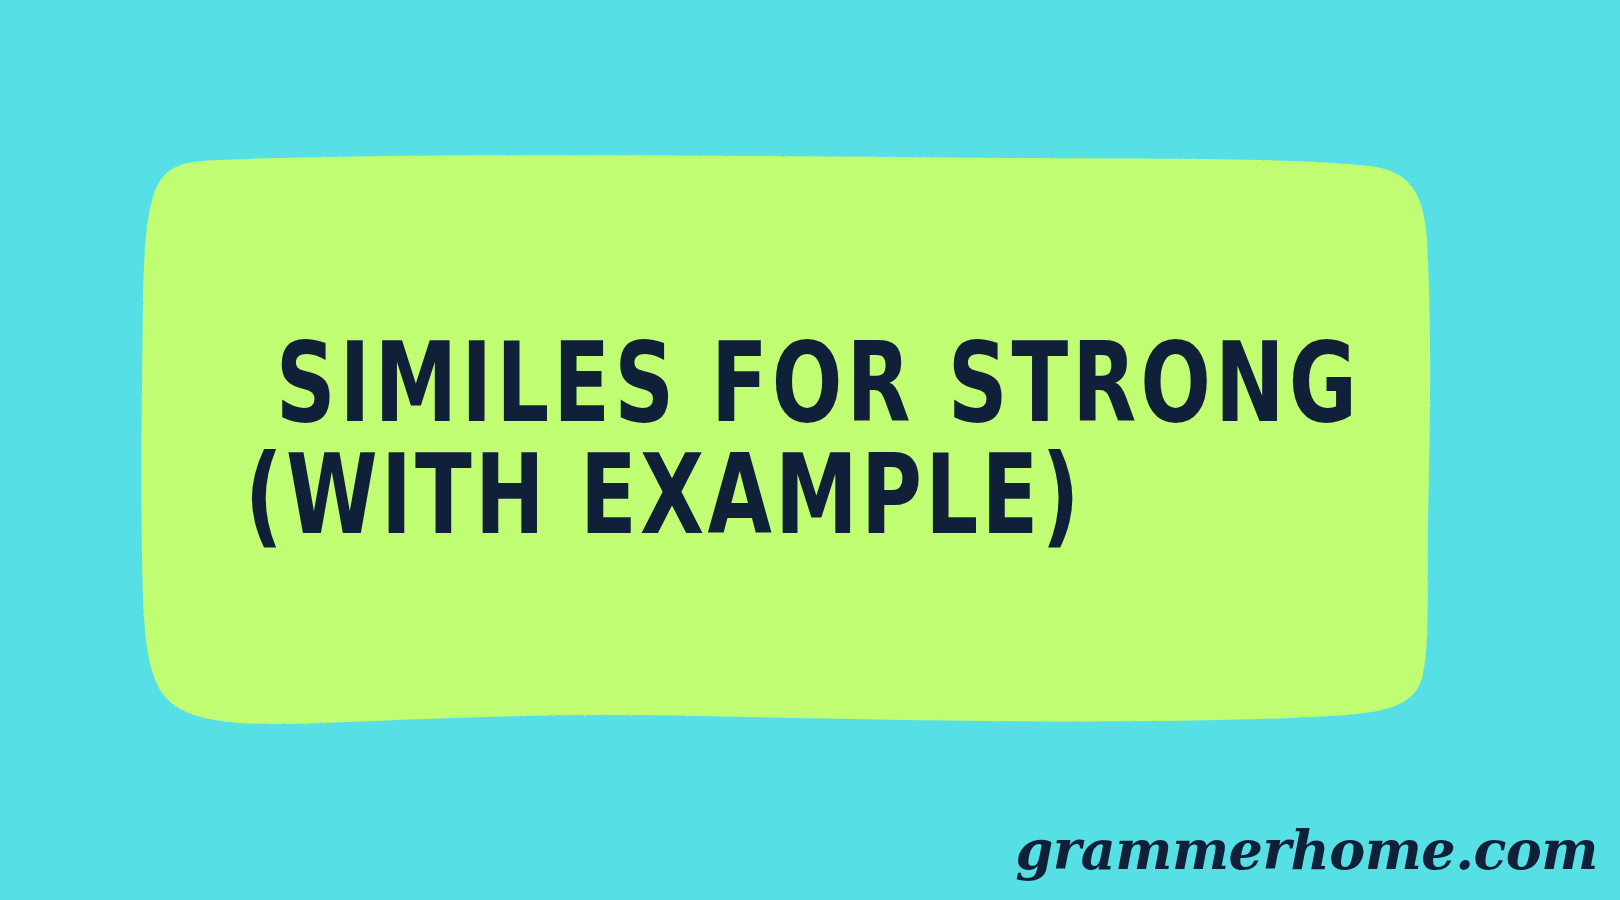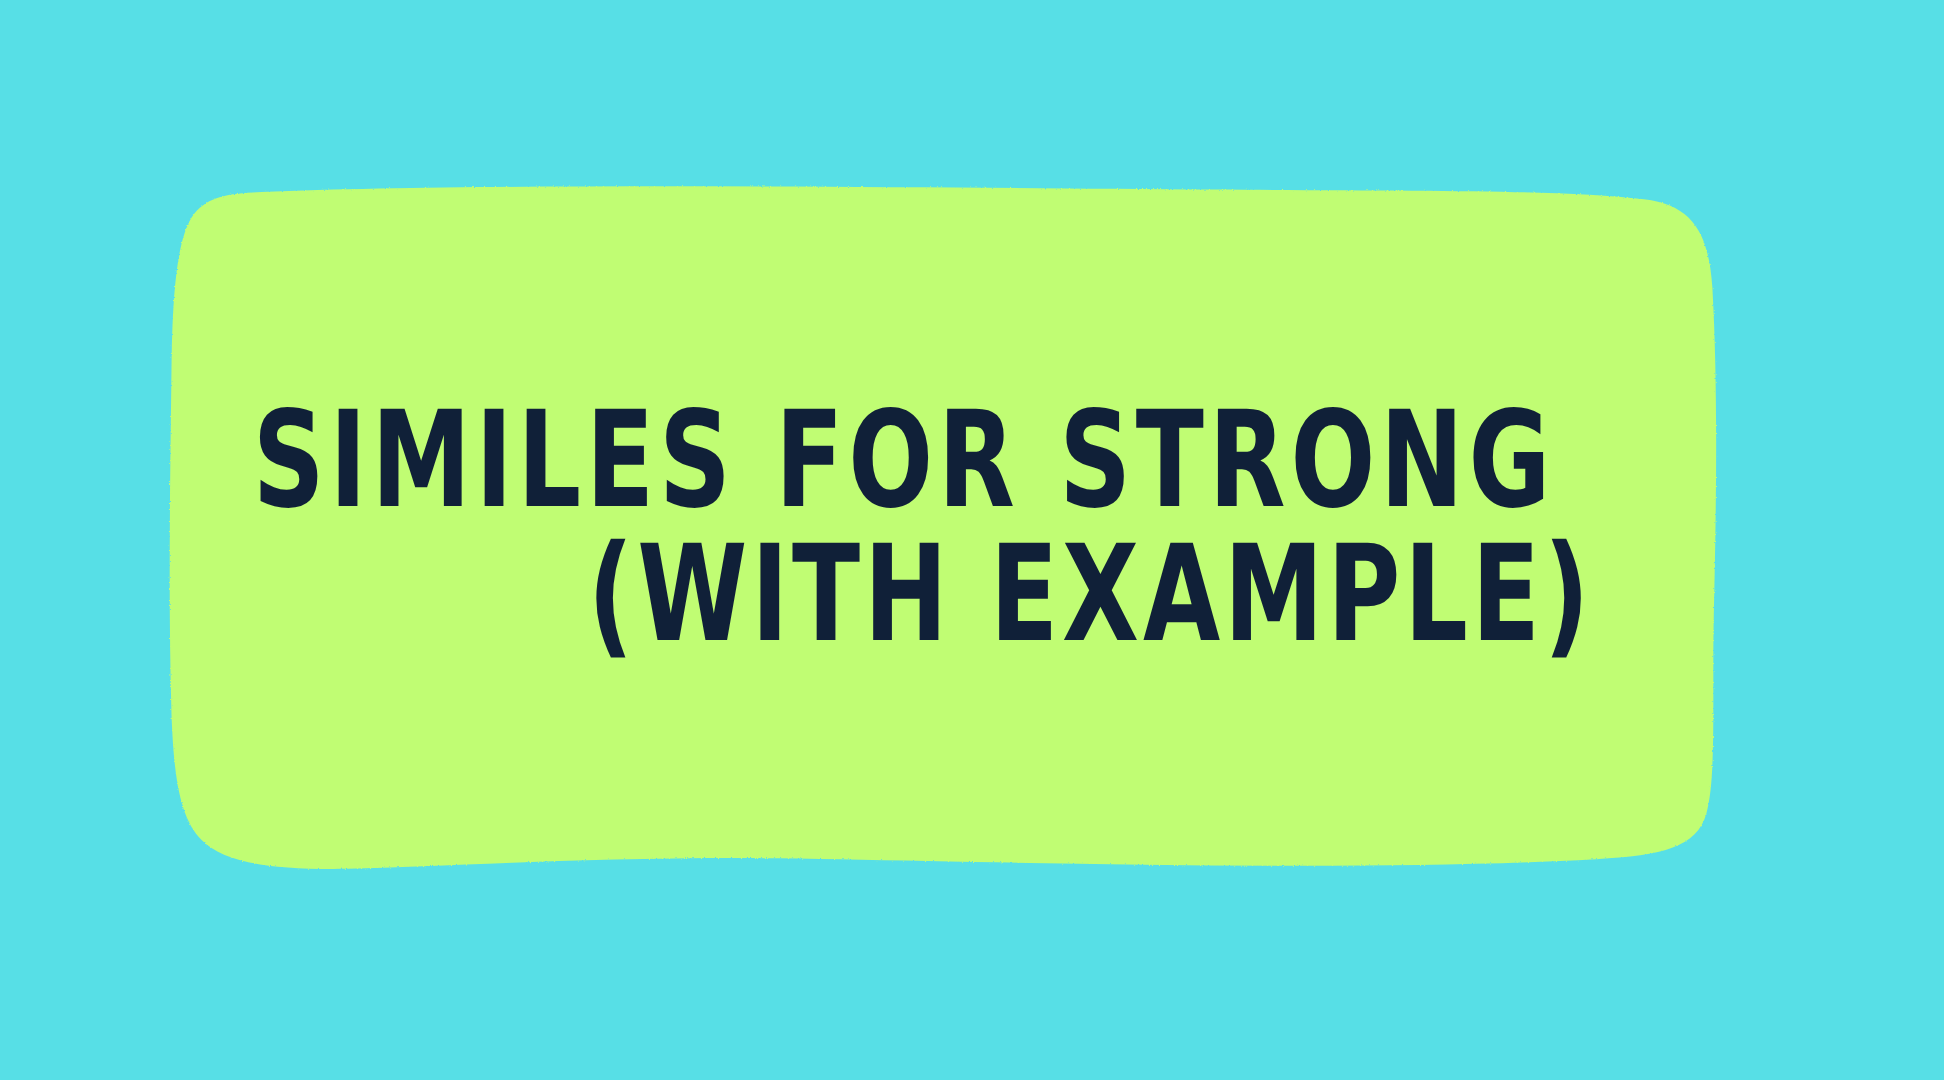--- a/index.html
+++ b/index.html
@@ -33,21 +33,21 @@
 
   
   #title-block {
     position: absolute;
     left: 140px;
     top: 158px;
     width: 1292px;
     height: 564px;
     display: flex;
     flex-direction: column;
-    align-items: flex-end;
+    align-items: flex-start;
     justify-content: center;
     text-align: center;
     user-select: none;
   }
 
   .title-line {
     color: #102038;
     font-family: "DejaVu Sans", sans-serif;
     font-weight: bold;
     text-transform: uppercase;
@@ -112,14 +112,15 @@
              C 140,500 142,390 143,300
              C 144,240 148,196 162,178
              C 174,163 192,161 218,160 Z" fill="#c0fd73" filter="url(#grain-soft)"></path>
   </svg>
 
   <div id="title-block">
     <span class="title-line" id="title-line-1">Similes for Strong</span>
     <span class="title-line" id="title-line-2">(With Example)</span>
   </div>
 
+  <div id="watermark">grammerhome.com</div>
 
 </div>
 
 </body></html>

